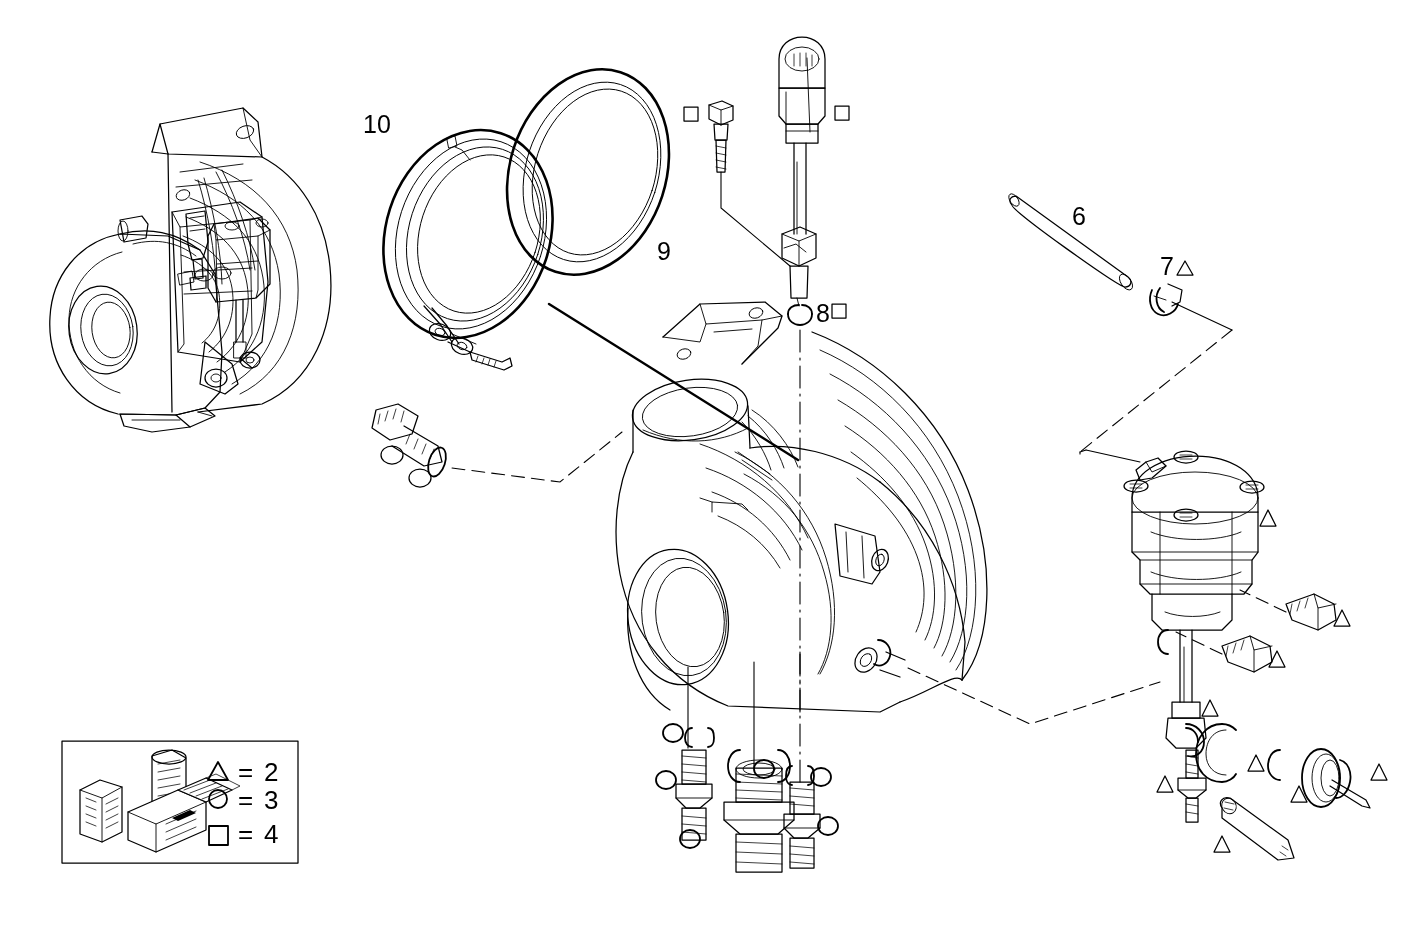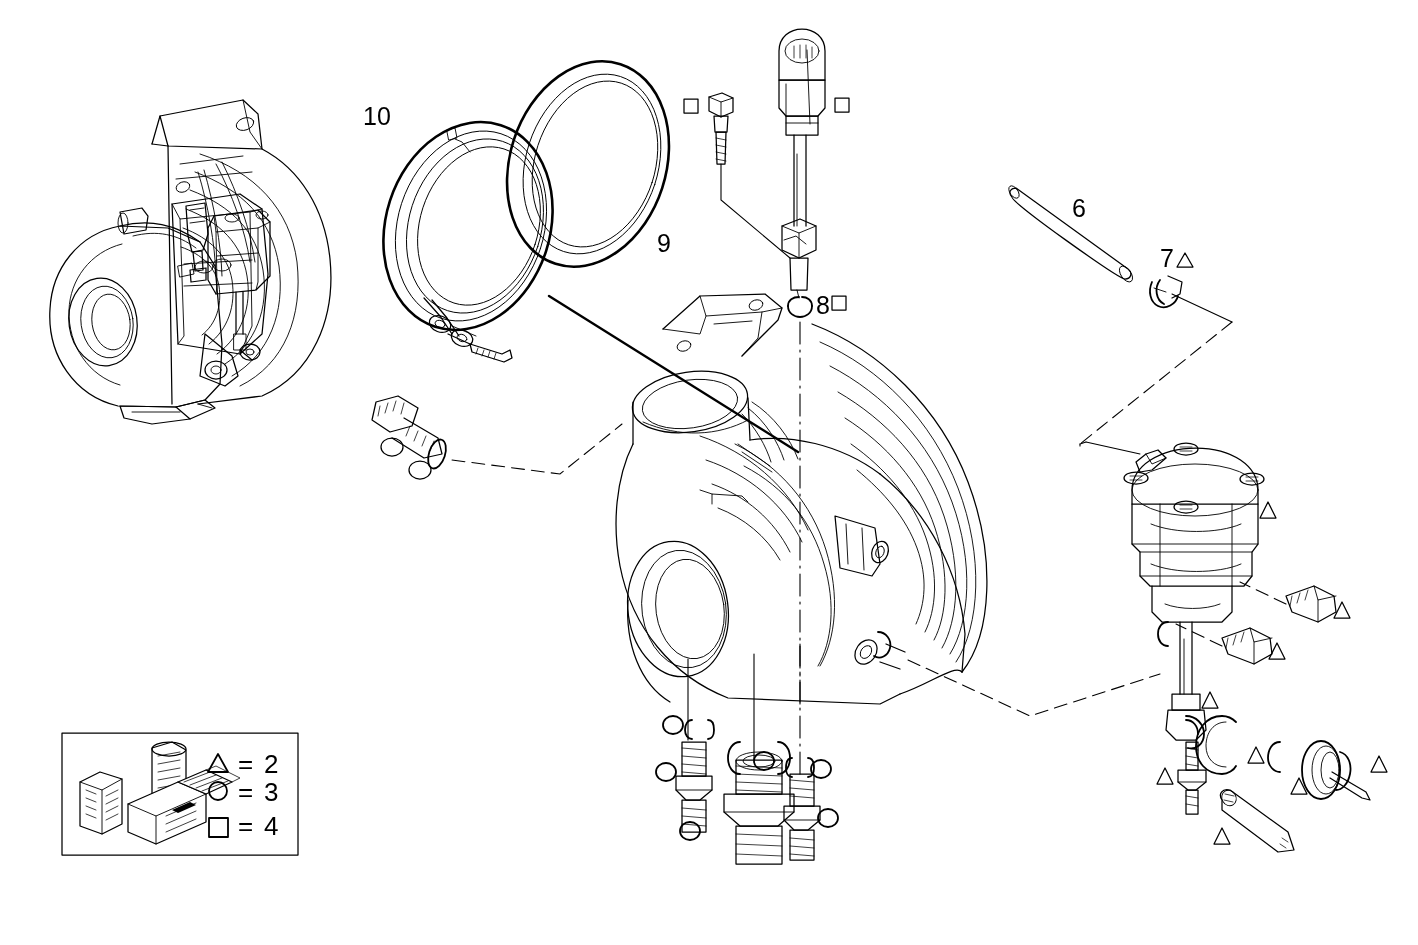--- a/index.html
+++ b/index.html
@@ -2,21 +2,21 @@
 <html><head>
 <meta charset="utf-8">
 <title>Turbocharger Exploded Parts Diagram</title>
 <style>
   html,body{margin:0;padding:0;background:#ffffff;}
   body{
     width:1418px;height:945px;overflow:hidden;
     font-family:"Liberation Sans","DejaVu Sans",sans-serif;
     background:#ffffff;position:relative;
   }
-  #sheet{position:absolute;left:0;top:4px;width:1418px;height:925px;background:#fff;}
+  #sheet{position:absolute;left:0;top:12px;width:1418px;height:925px;background:#fff;}
   svg{display:block;}
   .ln{fill:none;stroke:#000;stroke-width:1.25;stroke-linecap:round;stroke-linejoin:round;}
   .ln-thin{fill:none;stroke:#000;stroke-width:0.9;stroke-linecap:round;stroke-linejoin:round;}
   .ln-hair{fill:none;stroke:#000;stroke-width:0.75;stroke-linecap:round;stroke-linejoin:round;}
   .ln-bold{fill:none;stroke:#000;stroke-width:2.6;stroke-linecap:round;stroke-linejoin:round;}
   .ln-med{fill:none;stroke:#000;stroke-width:1.8;stroke-linecap:round;stroke-linejoin:round;}
   .fillw{fill:#ffffff;stroke:#000;stroke-width:1.25;stroke-linejoin:round;stroke-linecap:round;}
   .fillk{fill:#000;stroke:none;}
   .lead{fill:none;stroke:#000;stroke-width:1.1;stroke-linecap:round;}
   .leadthick{fill:none;stroke:#000;stroke-width:2.4;stroke-linecap:round;}

